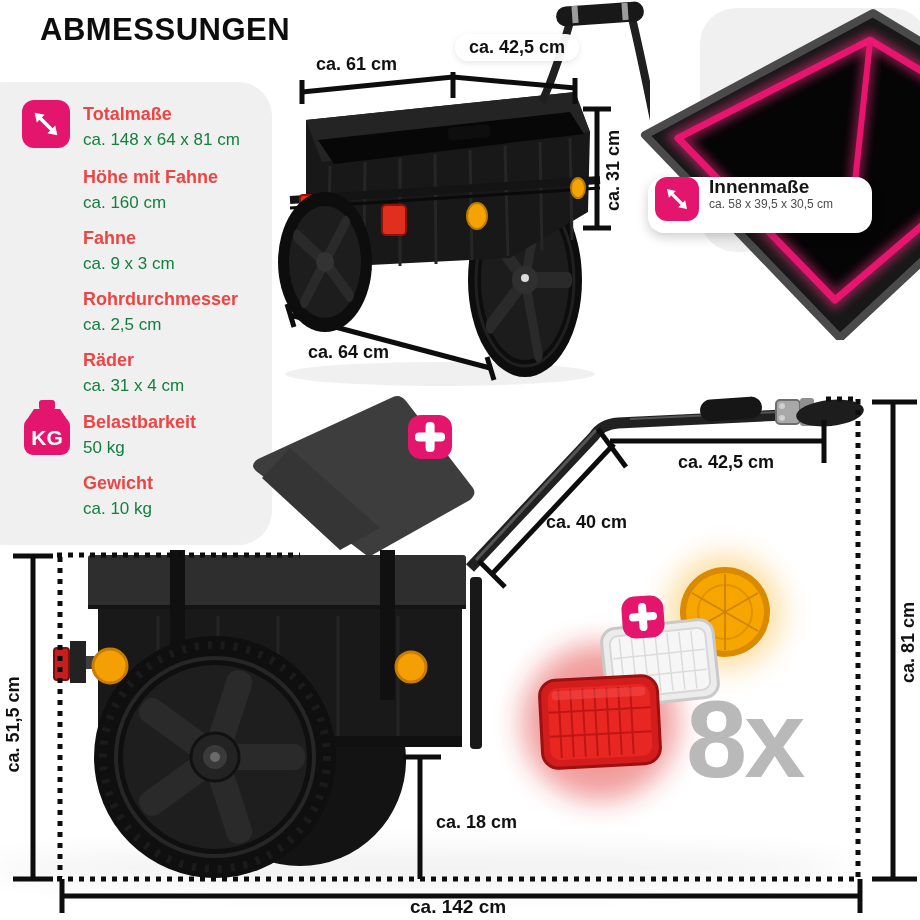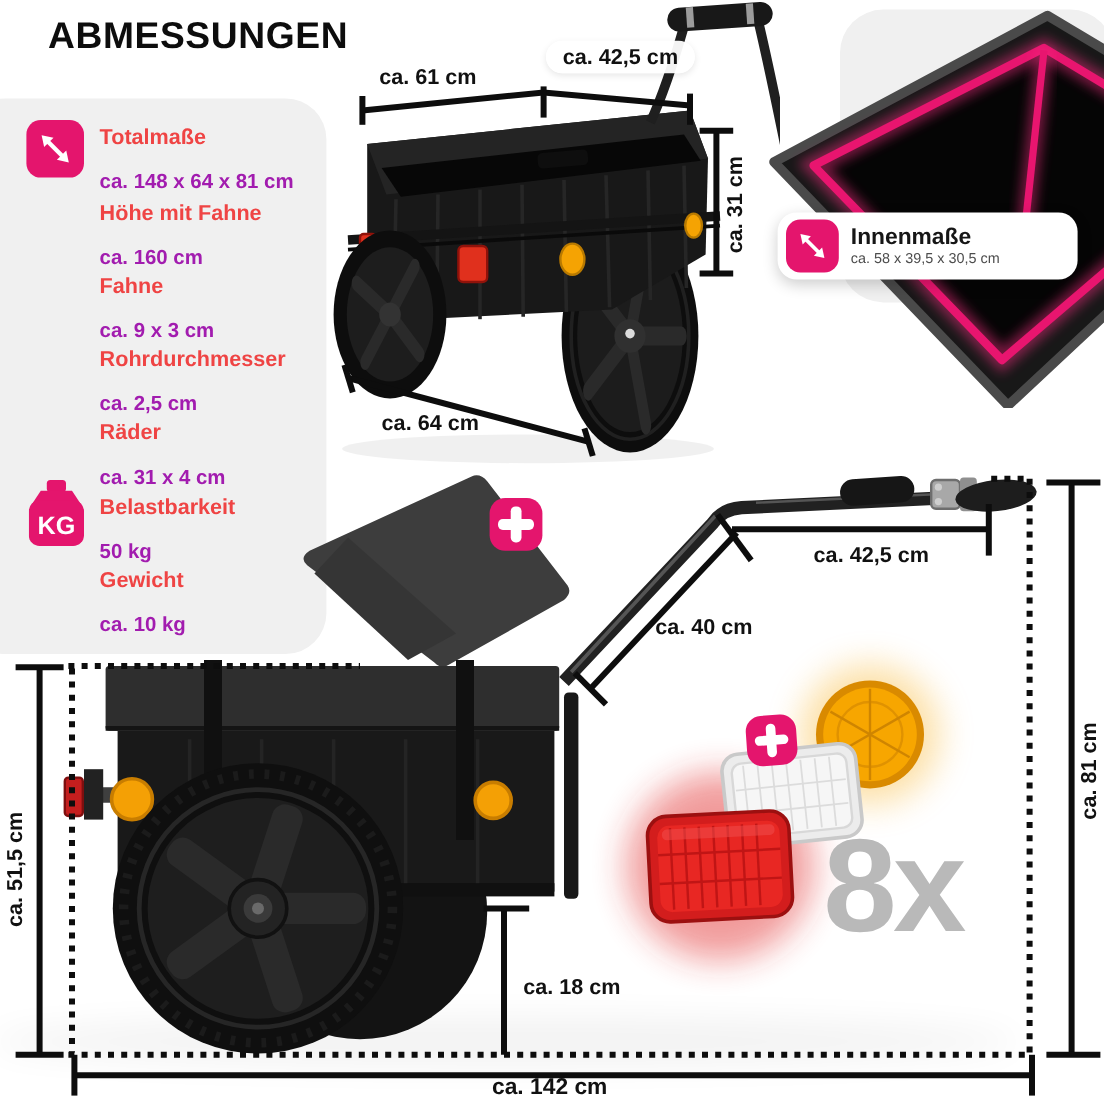--- a/index.html
+++ b/index.html
@@ -5,29 +5,29 @@
   html,body{margin:0;padding:0}
   body{width:920px;height:920px;position:relative;background:#fff;overflow:hidden;
        font-family:"Liberation Sans",sans-serif;color:#141414;}
   .abs{position:absolute}
   
   .title{left:40px;top:12px;font-size:31px;font-weight:800;letter-spacing:.5px;color:#0d0d0d;white-space:nowrap}
   
   .spec-card{left:-30px;top:82px;width:302px;height:463px;background:#f0f0f0;border-radius:34px}
   .spec{left:83px;white-space:nowrap}
   .spec .lab{font-size:18px;font-weight:700;color:#ef4444;line-height:1.15}
-  .spec .val{font-size:17px;font-weight:700;color:#a21caf;line-height:1.2;margin-top:17px}
+  .spec .val{font-size:17px;font-weight:400;color:#15803d;line-height:1.2;margin-top:5px}
   .icon-sq{width:48px;height:48px;border-radius:12px;background:#e4156d;display:flex;align-items:center;justify-content:center}
   
   .dim{position:absolute;font-size:18px;font-weight:700;color:#111;white-space:nowrap}
   .rot{transform:rotate(-90deg);text-align:center}
   .pill{background:rgba(255,255,255,.95);border-radius:15px;padding:3px 14px;box-shadow:0 2px 6px rgba(0,0,0,.10)}
   
-  .inner-pill{left:648px;top:177px;width:250px;height:56px;background:#fff;border-radius:16px;
-      box-shadow:0 4px 12px rgba(0,0,0,.20);display:flex;align-items:center;gap:10px;padding-left:7px;box-sizing:border-box}
+  .inner-pill{left:648px;top:177px;width:224px;height:56px;background:#fff;border-radius:16px;
+      box-shadow:0 4px 12px rgba(0,0,0,.20);display:flex;gap:10px;padding-left:7px;box-sizing:border-box}
   .inner-pill .icon-sq{width:44px;height:44px;flex:0 0 44px}
   .inner-pill .t1{font-size:19px;font-weight:700;color:#161616;line-height:1.1}
   .inner-pill .t2{font-size:12px;font-weight:400;color:#4d4d4d;line-height:1.15}
   
   .tr-card{left:700px;top:8px;width:228px;height:244px;background:#f0f0f0;border-radius:36px}
   
   .plus{background:#e4156d;border-radius:13px;position:absolute}
   .plus .pv,.plus .ph{position:absolute;background:#fff;border-radius:4px}
   .plus .pv{left:50%;top:17%;width:20%;height:66%;transform:translateX(-50%)}
   .plus .ph{top:50%;left:17%;height:20%;width:66%;transform:translateY(-50%)}
@@ -143,21 +143,21 @@
     <line x1="313" y1="228" x2="341" y2="228"></line>
     <line x1="20" y1="315" x2="220" y2="368"></line>
     <line x1="17" y1="304" x2="24" y2="327"></line>
     <line x1="217" y1="357" x2="224" y2="380"></line>
   </g>
 </svg>
 
 <div class="dim" style="left:316px;top:54px">ca. 61 cm</div>
 <div class="dim pill" style="left:455px;top:34px">ca. 42,5 cm</div>
 <div class="dim rot" style="left:565px;top:160px;width:96px">ca. 31 cm</div>
-<div class="dim" style="left:318px;top:342px">ca. 64 cm</div>
+<div class="dim" style="left:308px;top:342px">ca. 64 cm</div>
 
 <div class="abs spec-card"></div>
 <div class="abs icon-sq" style="left:22px;top:100px">
   <svg width="34" height="34" viewBox="0 0 48 48">
     <line x1="13" y1="13" x2="35" y2="35" stroke="#fff" stroke-width="5"></line>
     <polygon points="8,8 22,11 11,22" fill="#fff"></polygon>
     <polygon points="40,40 26,37 37,26" fill="#fff"></polygon>
   </svg>
 </div>
 <svg class="abs" style="left:24px;top:400px;width:46px;height:56px" viewBox="0 0 46 56">

